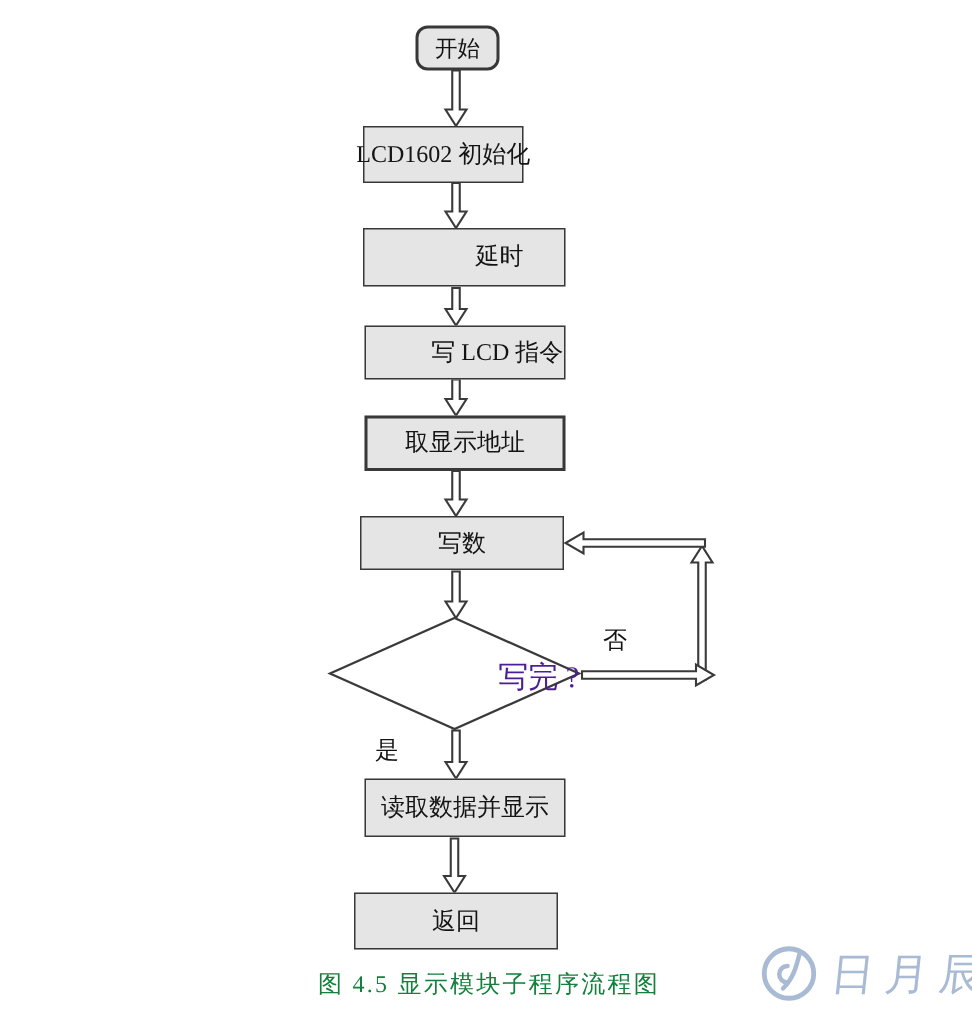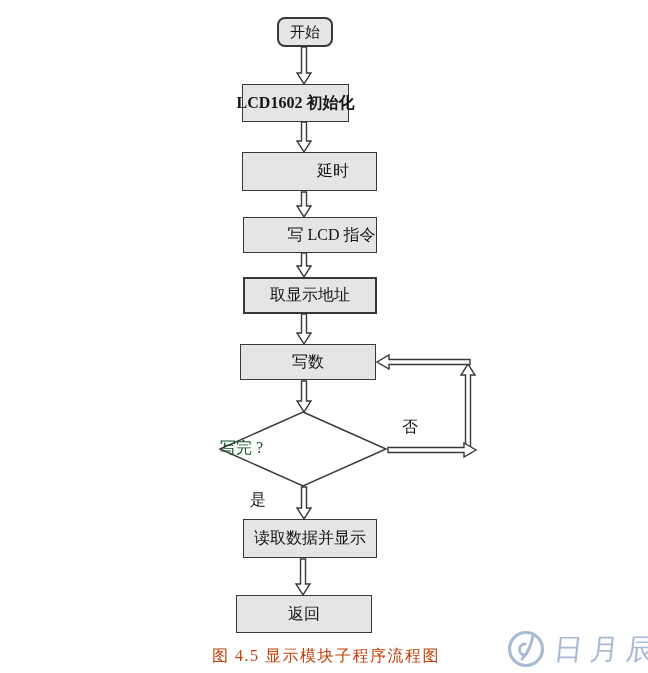--- a/index.html
+++ b/index.html
@@ -27,37 +27,37 @@
     font-size: 16px;
     color: #141414;
     white-space: nowrap;
   }
   .node.rounded { border-radius: 8px; border-width: 2px; }
   .node.bold   { border-width: 2.4px; }
   .diamond-text {
     position: absolute;
     left: 220px; top: 438px;
     width: 166px;
-    text-align: left;
-    font-size: 16px;
-    color: #14532d;
+    text-align: right;
+    font-size: 20px;
+    color: #4c1d95;
   }
   .flow-label {
     position: absolute;
     font-size: 16px;
     color: #141414;
   }
   .flow-label.no  { left: 402px; top: 417px; }
   .flow-label.yes { left: 250px; top: 490px; }
   .caption {
     position: absolute;
     left: 212px; top: 646px;
     font-size: 16px;
     letter-spacing: 1.5px;
-    color: #c2410c;
+    color: #15803d;
   }
   .logo {
     position: absolute;
     left: 505px; top: 628px;
     display: flex;
     align-items: center;
   }
   .logo-icon { width: 43px; height: 43px; }
   .logo-text {
     margin-left: 6px;
@@ -86,21 +86,21 @@
 
     <polygon points="465.5,453 465.5,375 461,375 468,364 475,375 470.5,375 470.5,453"></polygon>
     <polygon points="470,359.5 389,359.5 389,355 377,362 389,369 389,364.5 470,364.5"></polygon>
     <polygon points="388,447.5 464,447.5 464,443 476,450 464,457 464,452.5 388,452.5"></polygon>
 
     <polygon stroke-width="1.5" points="303,412 386,449 303,486 220,449"></polygon>
   </svg>
 
   <div class="node rounded" style="left:277px; top:17px; width:56px; height:30px; font-size:15px;">开始</div>
 
-  <div class="node" style="left:242px; top:84px; width:107px; height:38px;font-weight:bold;">LCD1602 初始化</div>
+  <div class="node" style="left:242px; top:84px; width:107px; height:38px;">LCD1602 初始化</div>
 
   <div class="node" style="left:242px; top:152px; width:135px; height:39px;padding-left:47px;">延时</div>
 
   <div class="node" style="left:243px; top:217px; width:134px; height:36px;padding-left:43px;">写 LCD 指令</div>
 
   <div class="node bold" style="left:243px; top:277px; width:134px; height:37px;">取显示地址</div>
 
   <div class="node" style="left:240px; top:344px; width:136px; height:36px;">写数</div>
 
   <div class="diamond-text">写完 ?</div>

